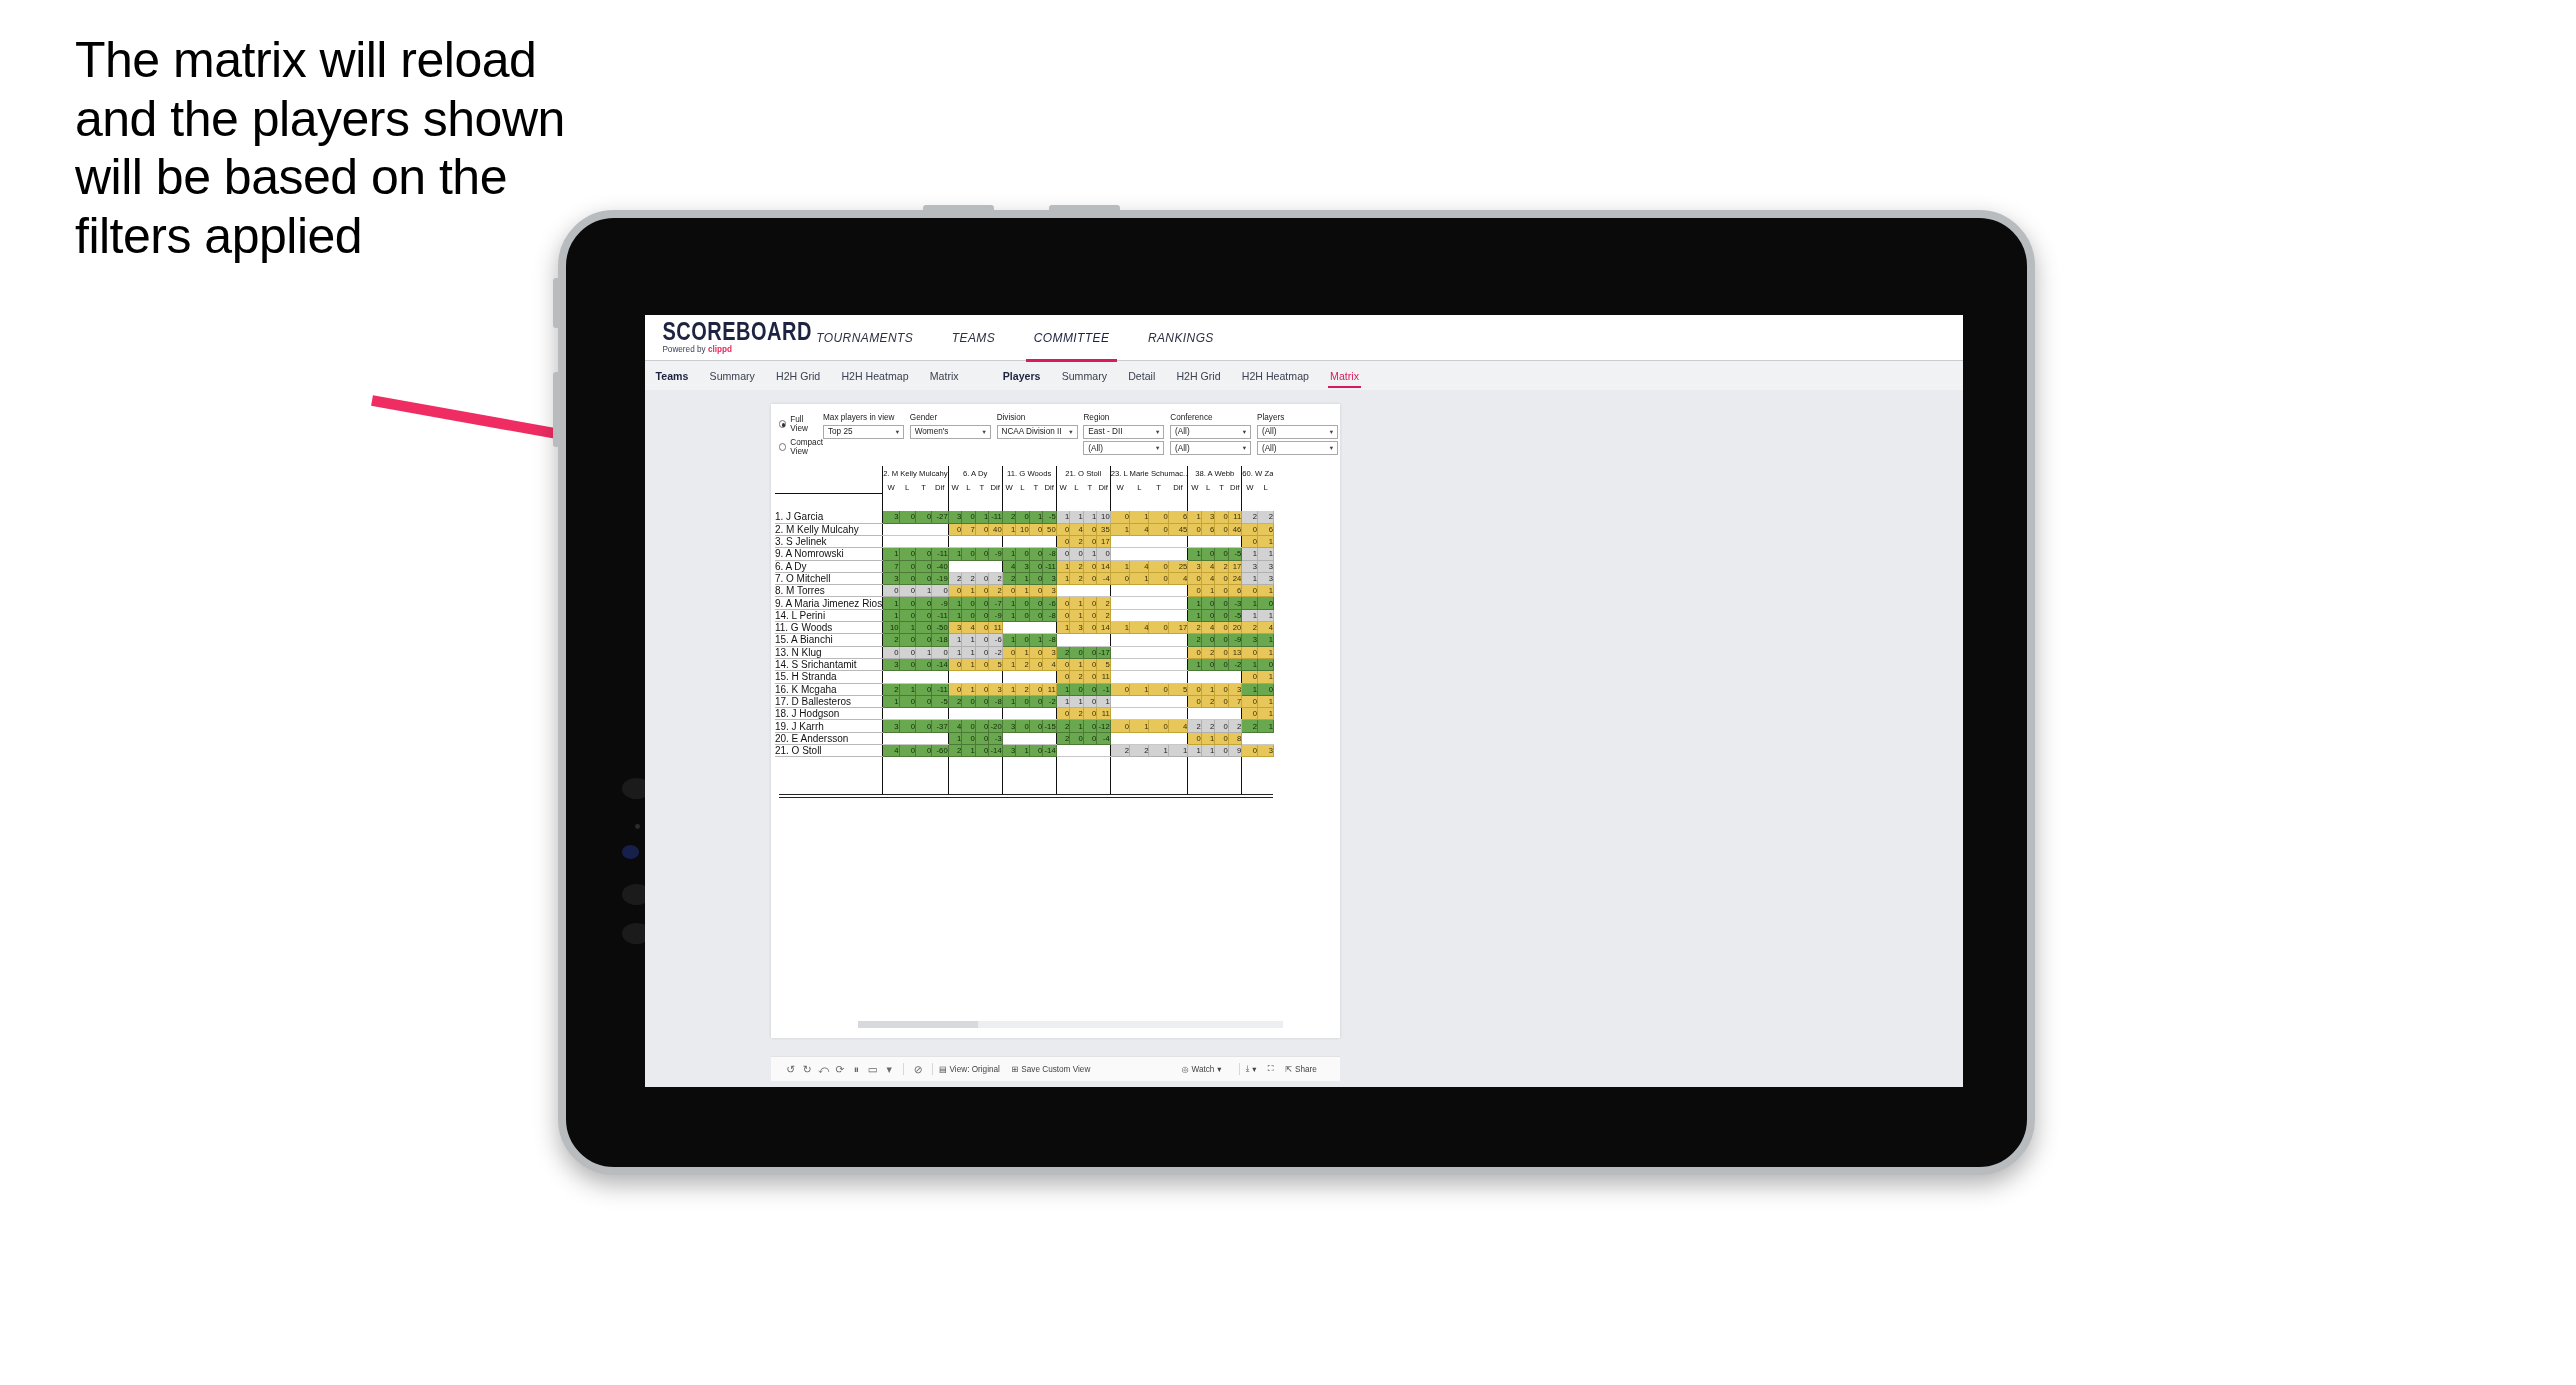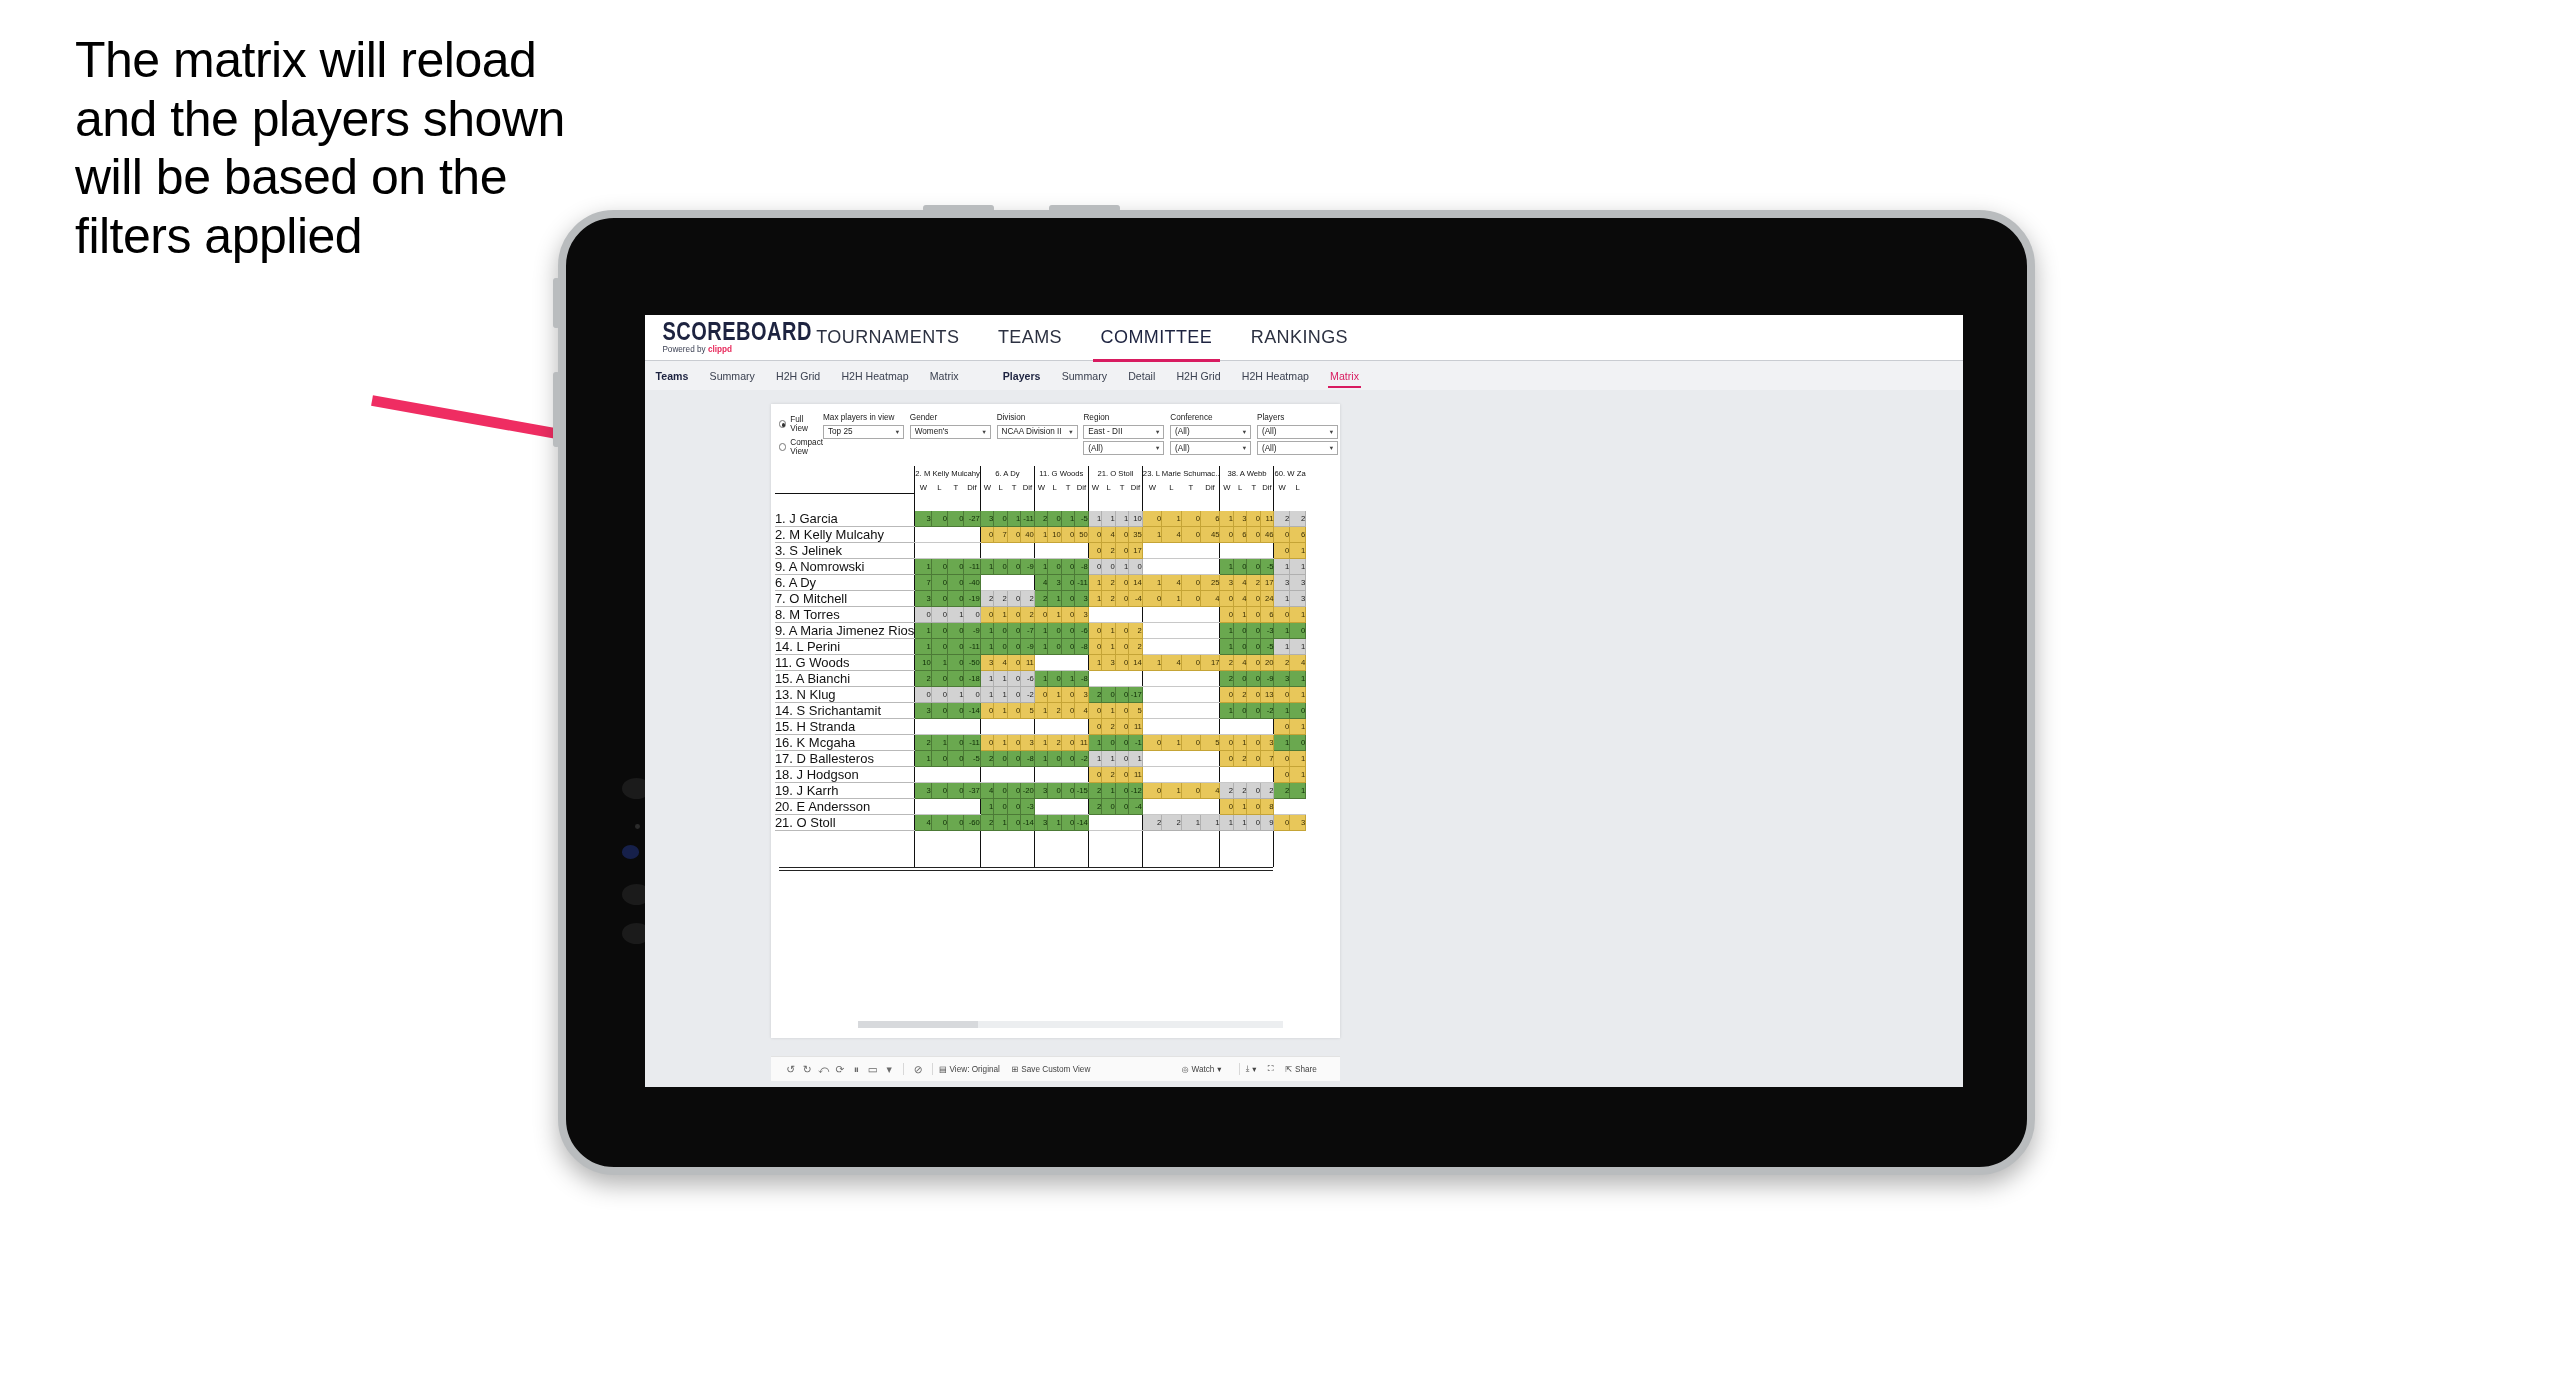--- a/index.html
+++ b/index.html
@@ -60,22 +60,22 @@
   }
   #brand { width:152px; display:flex; flex-direction:column; justify-content:center; padding-left:17.4px; }
   #brand-title {
     font-size:20px; font-weight:bold; letter-spacing:0.5px; color:#1d2340;
     font-family:"Liberation Sans", sans-serif; line-height:1;
     transform:scaleY(1.25); transform-origin:left center;
   }
   #brand-sub { font-size:8.2px; color:#3a3f52; margin-top:4.8px; }
   #brand-sub b { color:#e8275a; font-weight:bold;margin-top:26px; }
   .topnav {
-    display:flex; align-items:center; padding:0 19.3px; font-size:18px;
-    color:#2c3141; letter-spacing:0.4px; cursor:pointer; position:relative;
+    display:flex; align-items:center; padding:0 19.3px; font-size:12px;
+    color:#2c3141; letter-spacing:0.4px; cursor:pointer; position:relative;font-style:italic;
   }
   .topnav.active { color:#1d2340; }
   .topnav.active::after {
     content:""; position:absolute; left:11.6px; right:11.6px; bottom:-1.9px; height:2.9px; background:#d81b60;
   }
 
   
   #subbar { height:29px; background:#f1f2f4; display:flex; align-items:stretch; font-size:10.6px; }
   .subgroup { display:flex; align-items:stretch; background:#f1f2f4; }
   .subgroup.g2 { margin-left:23px; }
@@ -119,21 +119,21 @@
   .hdr-wltd {
     height:12.5px; font-size:7.7px; font-weight:normal; color:#111; text-align:center;
     vertical-align:middle; border-left:1.4px solid #111;
   }
   .hdr-wltd.inner { border-left:none; }
   .hdr-spacer { height:17.4px; border-left:1.4px solid #111; }
   .corner { border:none; }
   .corner-line { border-bottom:1.4px solid #111; }
 
   td.rowname {
-    width:83px; height:12.3px; font-size:13px; color:#111; padding-left:3.9px;
+    width:83px; height:12.3px; font-size:10px; color:#111; padding-left:3.9px;
     border-bottom:0.8px solid #b9b9b9; white-space:nowrap; overflow:hidden;
   }
   td.cell {
     width:13.5px; height:12.3px; text-align:right; padding-right:1.9px;
     font-size:7.7px; color:#1b1b1b; border-bottom:0.8px solid #ffffff;
   }
   td.cell.gstart { border-left:1.4px solid #111; }
   td.cell.empty { background:#ffffff; border-bottom:0.8px solid #c8c8c8; }
   td.cell.green { background:#6aa84f; color:#0e2b06; border-right:0.8px solid #4c7a36; border-bottom:0.8px solid #4c7a36; }
   td.cell.yellow { background:#e8c75a; color:#3a2f05; border-right:0.8px solid #c5a436; border-bottom:0.8px solid #c5a436; }

